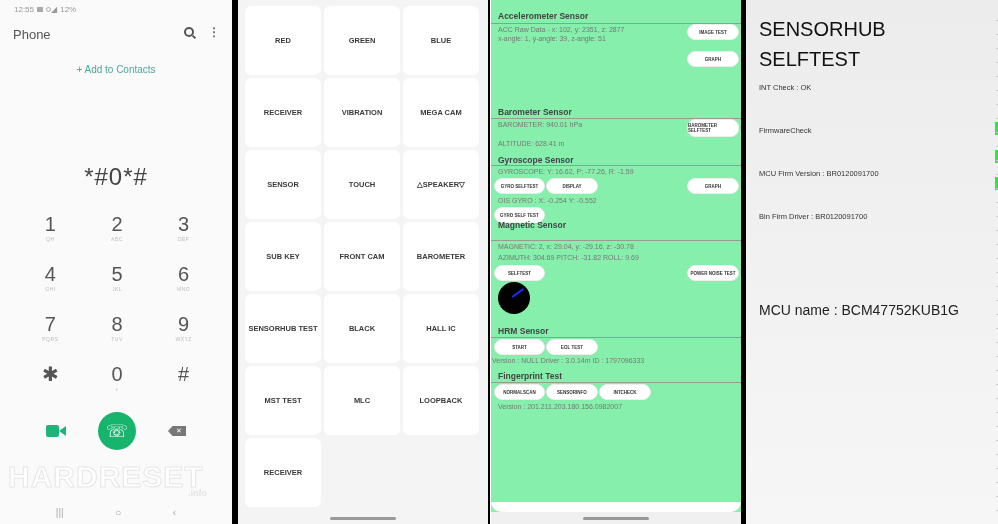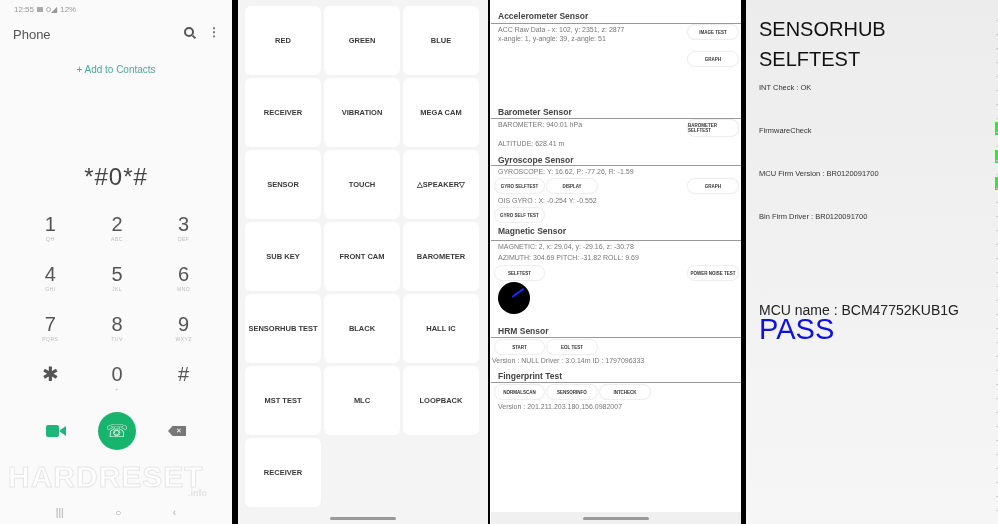--- a/index.html
+++ b/index.html
@@ -2,21 +2,21 @@
 <html><head>
 <meta charset="utf-8">
 <style>
   * { box-sizing: border-box; margin: 0; padding: 0; }
   html, body { width: 998px; height: 524px; overflow: hidden; background: #000; }
   body { position: relative; font-family: "Liberation Sans", sans-serif; }
 
   .panel { position: absolute; top: 0; height: 524px; overflow: hidden; }
   #p1 { left: 0; width: 232px; background: #fafafa; }
   #p2 { left: 238px; width: 250px; background: #f4f4f4; }
-  #p3 { left: 491px; width: 250px; background: #ffffff; }
+  #p3 { left: 491px; width: 250px; background: #86efac; }
   #p4 { left: 746px; width: 252px; background: linear-gradient(180deg, #ececec 0%, #f6f6f6 100%); }
 
   
   .status-bar { position: absolute; top: 3px; left: 14px; right: 12px; height: 12px; font-size: 8px; color: #999; display: flex; justify-content: flex-start; }
   .status-bar .left { display:flex; gap:3px; align-items:center; }
   .sb-box { width:6px; height:5px; background:#aaa; display:inline-block; }
   .sb-circ { width:5px; height:5px; border:1px solid #aaa; border-radius:50%; display:inline-block; }
   .app-title { position: absolute; top: 27px; left: 13px; font-size: 13px; color: #555; }
   .app-actions { position: absolute; top: 27px; right: 12px; display: flex; gap: 14px; align-items: center; }
   .search-icon { width: 10px; height: 10px; border: 2px solid #555; border-radius: 50%; position: relative; }
@@ -206,21 +206,21 @@
 
   <div class="sec-title" style="top:155px;">Gyroscope Sensor</div>
   <div class="sec-line" style="top:165px;"></div>
   <div class="sec-text" style="top:168px;">GYROSCOPE: Y: 16.62, P: -77.26, R: -1.59</div>
   <div class="btn" style="top:178px;left:3px;width:51px;height:16px;">GYRO SELFTEST</div>
   <div class="btn" style="top:178px;left:55px;width:52px;height:16px;">DISPLAY</div>
   <div class="btn" style="top:178px;left:196px;width:52px;height:16px;">GRAPH</div>
   <div class="sec-text" style="top:197px;">OIS GYRO : X: -0.254 Y: -0.552</div>
   <div class="btn" style="top:207px;left:3px;width:51px;height:16px;">GYRO SELF TEST</div>
 
-  <div class="sec-title" style="top:226px;">Magnetic Sensor</div>
+  <div class="sec-title" style="top:220px;">Magnetic Sensor</div>
   <div class="sec-line" style="top:240px;"></div>
   <div class="sec-text" style="top:243px;">MAGNETIC: 2, x: 29.04, y: -29.16, z: -30.78</div>
   <div class="sec-text" style="top:254px;">AZIMUTH: 304.69   PITCH: -31.82   ROLL: 9.69</div>
   <div class="btn" style="top:265px;left:3px;width:51px;height:16px;">SELFTEST</div>
   <div class="btn" style="top:265px;left:196px;width:52px;height:16px;">POWER NOISE TEST</div>
   <div class="compass">
       <span class="needle"></span>
     </div>
 
   <div class="sec-title" style="top:326px;">HRM Sensor</div>
@@ -247,21 +247,20 @@
 <div class="panel" id="p4">
   <div class="sh-title">
     <div>SENSORHUB</div>
     <div>SELFTEST</div>
   </div>
   <div class="sh-line" style="top:83px;">INT Check : OK</div>
   <div class="sh-line" style="top:126px;">FirmwareCheck</div>
   <div class="sh-line" style="top:169px;">MCU Firm Version : BR0120091700</div>
   <div class="sh-line" style="top:212px;">Bin Firm Driver : BR0120091700</div>
   <div class="sh-mcu">MCU name : BCM47752KUB1G</div>
-  <div class="sh-pass">PASS</div>
 
   <div class="scroll-ticks">
     <span class="gtick" style="top:102px;"></span>
     <span class="gtick" style="top:130px;"></span>
     <span class="gtick" style="top:157px;"></span>
   <span class="tick" style="top: 0px;"></span>
       <span class="tick" style="top: 14px;"></span>
       <span class="tick" style="top: 28px;"></span>
       <span class="tick" style="top: 42px;"></span>
       <span class="tick" style="top: 56px;"></span>

